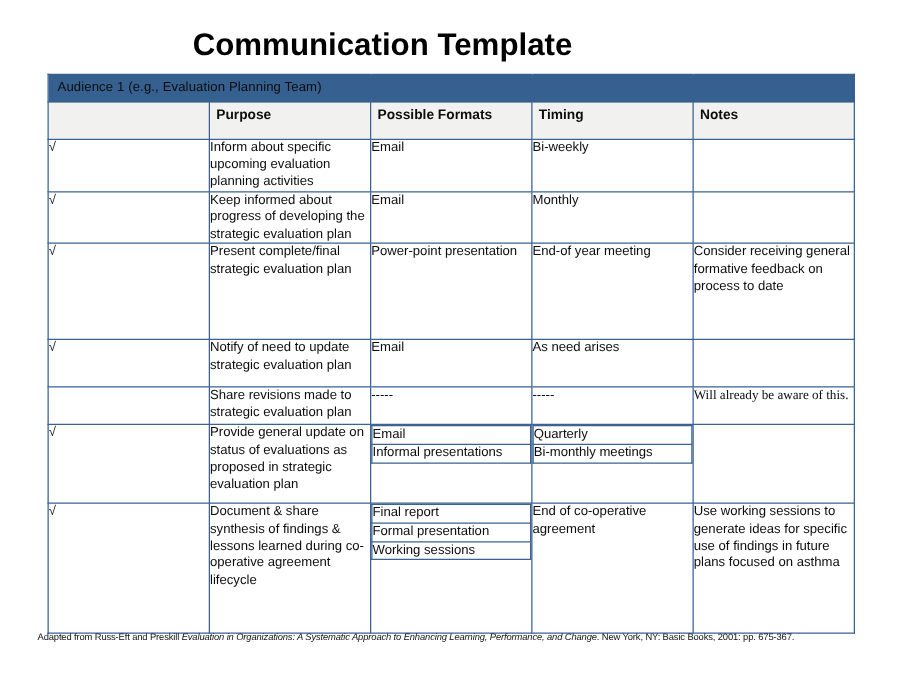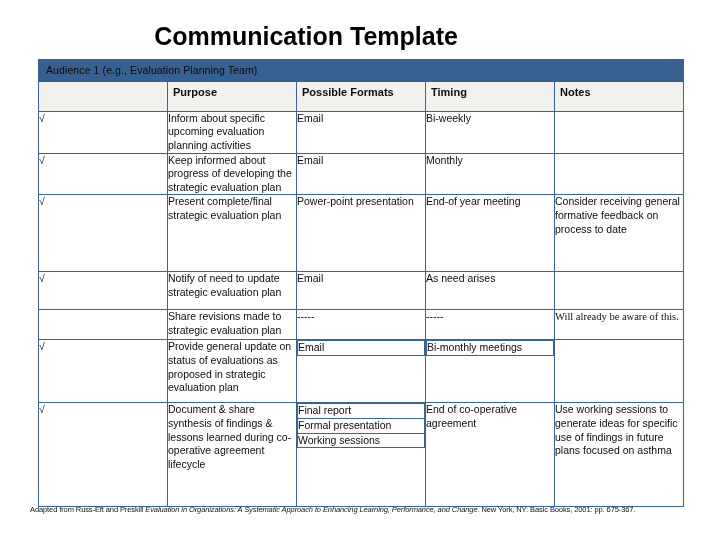--- a/index.html
+++ b/index.html
@@ -179,27 +179,33 @@
 
     <tr class="r6">
       <td class="check-cell">√</td>
       <td class="cell-mid purpose-cell">Provide general update on status of evaluations as proposed in strategic evaluation plan</td>
       <td>
         <table class="nested">
           <tbody>
             <tr>
               <td>Email</td>
             </tr>
+            <tr>
+              <td>Informal presentations</td>
+            </tr>
           </tbody>
         </table>
       </td>
       <td>
         <table class="nested">
           <tbody>
             <tr>
+              <td>Quarterly</td>
+            </tr>
+            <tr>
               <td>Bi-monthly meetings</td>
             </tr>
           </tbody>
         </table>
       </td>
       <td class="cell"></td>
     </tr>
 
     <tr class="r7">
       <td class="check-cell">√</td>

